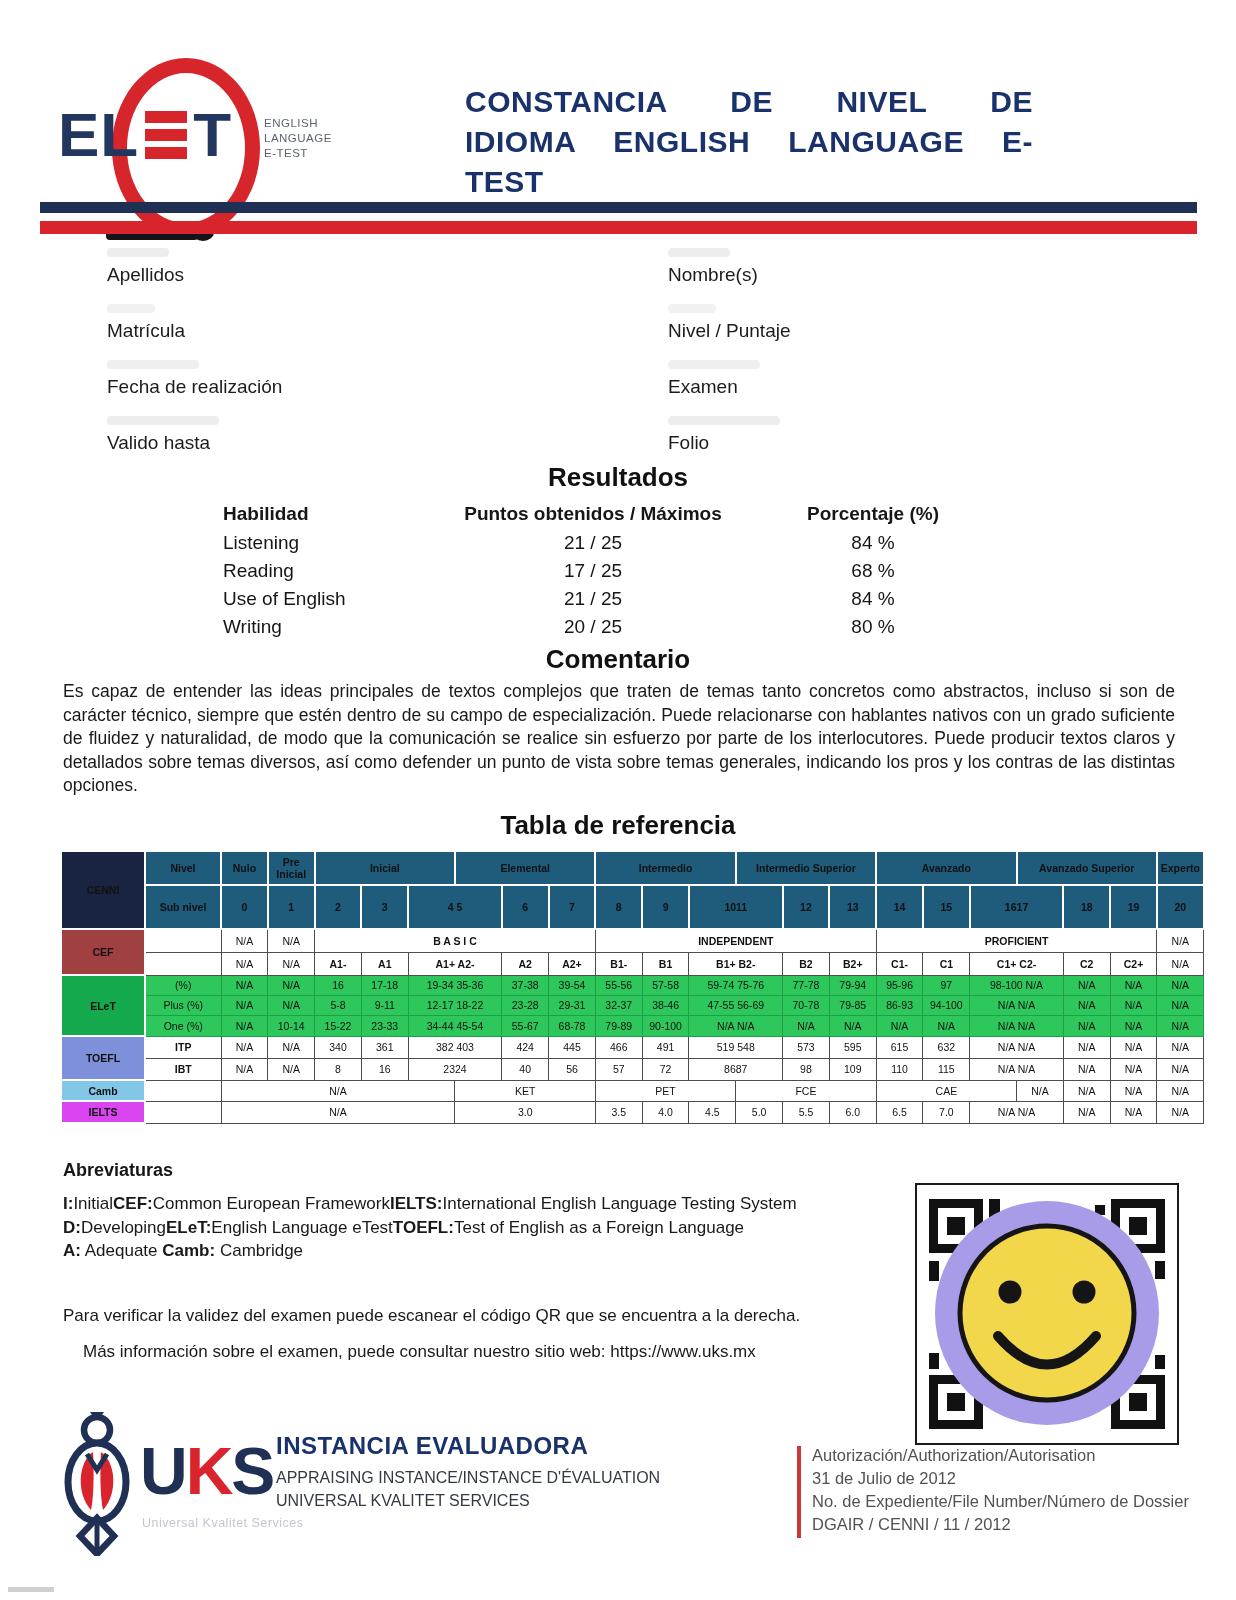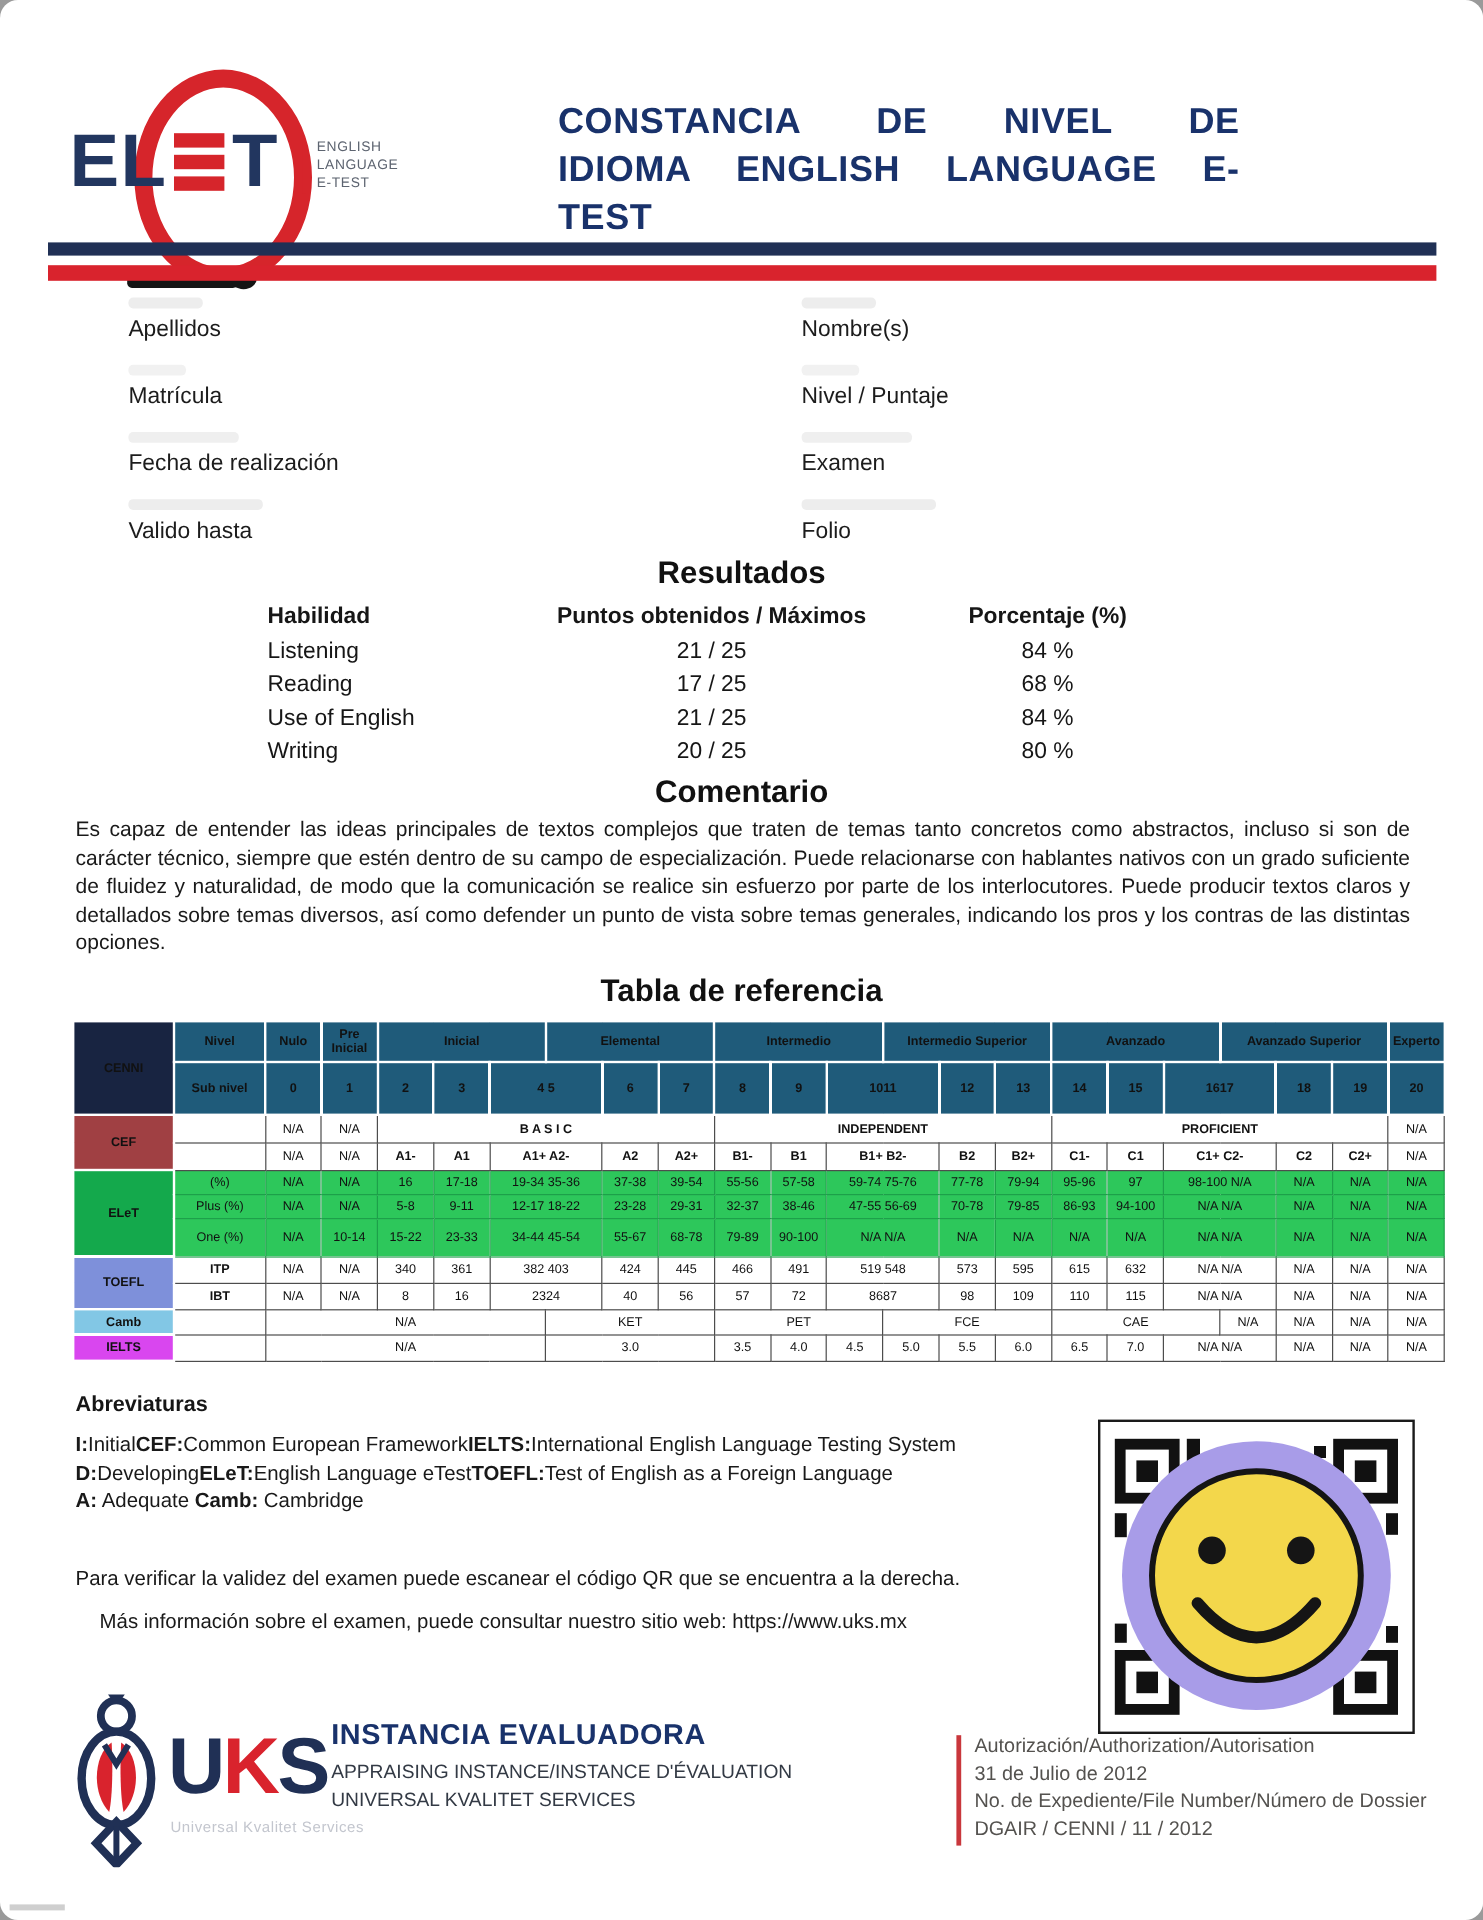--- a/index.html
+++ b/index.html
@@ -1,17 +1,17 @@
 <!DOCTYPE html>
 <html><head>
 <meta charset="utf-8">
 <style>
   html,body{margin:0;padding:0;background:#9a9a9a;}
   .page{position:relative;width:1236px;height:1600px;background:#ffffff;margin:0 auto;
-        font-family:"Liberation Sans", sans-serif;overflow:hidden;color:#161616;border-radius:15px;}
+        font-family:"Liberation Sans", sans-serif;overflow:hidden;color:#161616;}
 
   
   .logo-ring{position:absolute;left:112px;top:58px;width:118px;height:150px;
              border:15px solid #d6252b;border-radius:50%;}
   .logo-word{position:absolute;left:58px;top:104px;display:flex;align-items:center;gap:4px;}
   .logo-word .wm{font-size:62px;font-weight:800;color:#22365f;letter-spacing:1px;line-height:1;}
   .logo-e{display:inline-flex;flex-direction:column;justify-content:space-between;
           width:42px;height:48px;margin:0 2px;}
   .logo-e div{height:12px;background:#d6252b;}
   .logo-tagline{position:absolute;left:252px;top:116px;border-left:3px solid #d6252b;
@@ -316,21 +316,21 @@
             <td class="grn" colspan="2">47-55 56-69</td>
             <td class="grn">70-78</td>
             <td class="grn">79-85</td>
             <td class="grn">86-93</td>
             <td class="grn">94-100</td>
             <td class="grn" colspan="2">N/A N/A</td>
             <td class="grn">N/A</td>
             <td class="grn">N/A</td>
             <td class="grn">N/A</td>
           </tr>
-          <tr style="height: 32px;">
+          <tr style="height: 21px;">
             <td class="grn">One (%)</td>
             <td class="grn">N/A</td>
             <td class="grn">10-14</td>
             <td class="grn">15-22</td>
             <td class="grn">23-33</td>
             <td class="grn" colspan="2">34-44 45-54</td>
             <td class="grn">55-67</td>
             <td class="grn">68-78</td>
             <td class="grn">79-89</td>
             <td class="grn">90-100</td>

